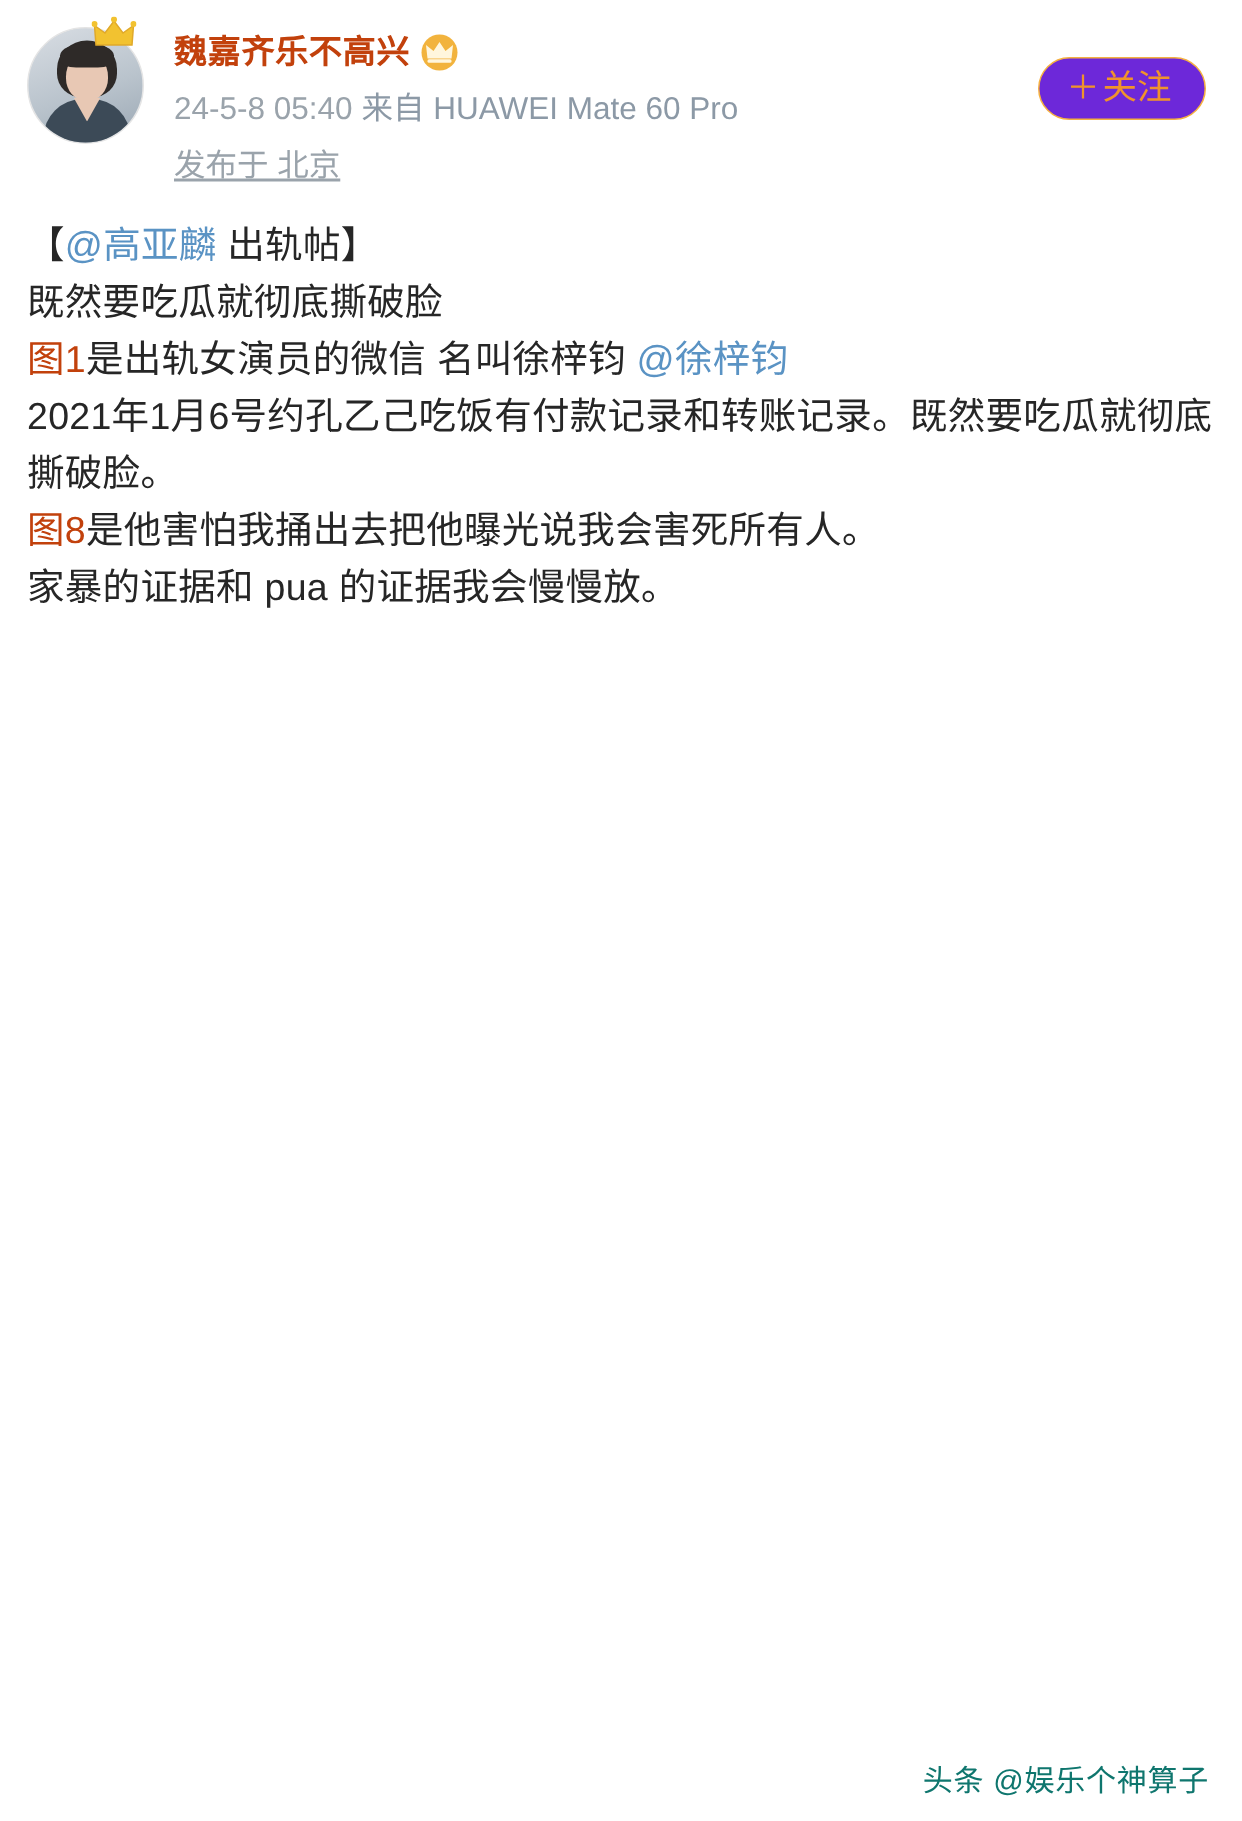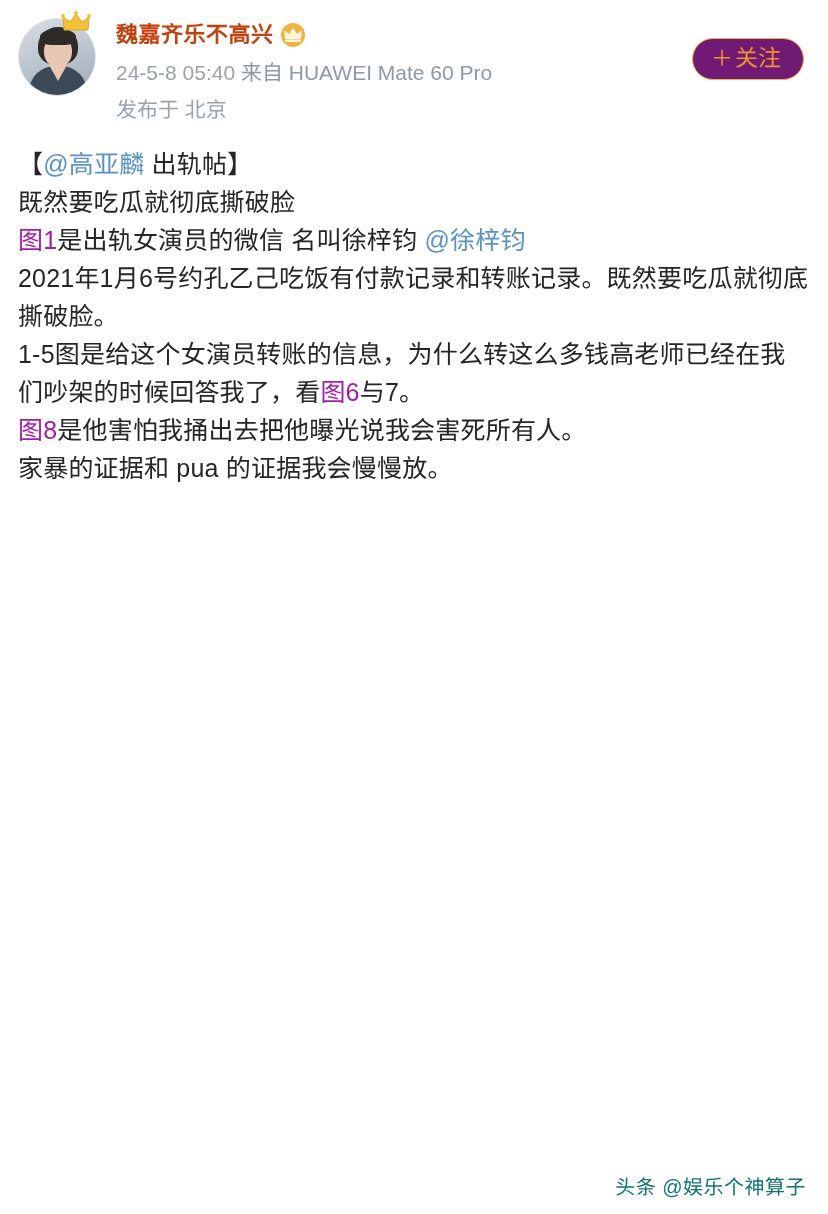--- a/index.html
+++ b/index.html
@@ -137,29 +137,30 @@
     line-height: 1.35;
     white-space: nowrap;
   }
   .meta-line .src {
     color: #8c99a6;
   }
   .meta-line2 {
     margin-top: 6px;
     font-size: 21px;
     color: #9aa3ab;
+    text-decoration: underline;
   }
 
   .follow-btn {
     position: absolute;
     right: 6px;
     top: 24px;
     border: 1px solid #f5b041;
     color: #f0932b;
-    background: #701a75;
+    background: #6d28d9;
     border-radius: 22px;
     font-size: 23px;
     padding: 8px 22px 9px 18px;
     line-height: 1;
     white-space: nowrap;
     cursor: pointer;
     font-family: "Liberation Sans", "DejaVu Sans", sans-serif;
   }
   .follow-btn .plus {
     font-size: 22px;
@@ -175,21 +176,21 @@
     letter-spacing: 0.2px;
     word-break: break-word;
   }
   .content p {
     margin: 0;
   }
   .content .blank {
     height: 34px;
   }
   .link {
-    color: #a21caf;
+    color: #c2410c;
   }
   .mention {
     color: #5a93c4;
   }
 
   
   .watermark {
     position: absolute;
     right: 22px;
     bottom: 14px;
@@ -252,23 +253,20 @@
 
     <p>既然要吃瓜就彻底撕破脸</p>
 
     <p>
       <span class="link">图1</span><span>是出轨女演员的微信 名叫徐梓钧 </span><span class="mention">@徐梓钧</span>
     </p>
 
     <p> 2021年1月6号约孔乙己吃饭有付款记录和转账记录。既然要吃瓜就彻底撕破脸。</p>
 
 
-    <p>
-      <span>1-5图是给这个女演员转账的信息，为什么转这么多钱高老师已经在我们吵架的时候回答我了，看</span><span class="link">图6</span><span>与7。</span>
-    </p>
 
     <p>
       <span class="link">图8</span><span>是他害怕我捅出去把他曝光说我会害死所有人。</span>
     </p>
 
     <p>家暴的证据和 pua 的证据我会慢慢放。</p>
 
     <div class="blank"></div>
 
 

